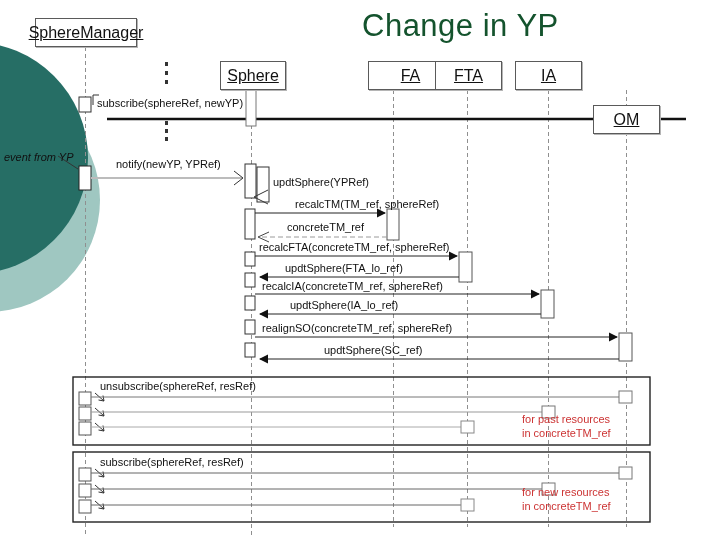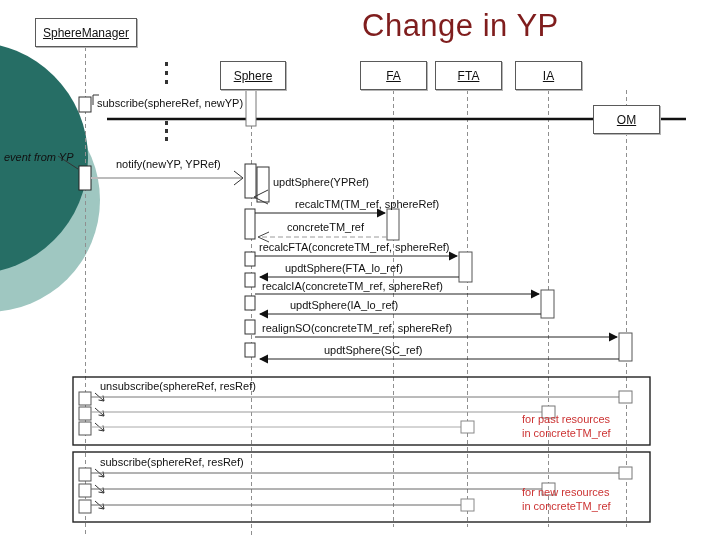--- a/index.html
+++ b/index.html
@@ -3,26 +3,26 @@
 <meta charset="utf-8">
 <style>
   html,body{margin:0;padding:0;background:#fff;}
   #slide{
     position:relative;width:720px;height:540px;overflow:hidden;background:#ffffff;
     font-family:"Liberation Sans",sans-serif;
   }
   #slide svg{position:absolute;left:0;top:0;}
   .title{
     position:absolute;left:362px;top:8px;font-size:31px;letter-spacing:.5px;
-    color:#7f1d1d;white-space:nowrap;
+    color:#14532d;white-space:nowrap;
   }
   .objbox{
     position:absolute;background:#fff;border:1px solid #5a5a5a;box-shadow:1px 1px 0 #b5b5b5;
     display:flex;align-items:center;justify-content:center;
-    font-size:12px;color:#111;
+    font-size:16px;color:#111;
   }
   .objbox span{text-decoration:underline;}
   .msg{position:absolute;font-size:11px;color:#111;white-space:nowrap;line-height:1.15;}
   .msg.italic{font-style:italic;}
   .note{position:absolute;font-size:11px;color:#cc3333;white-space:nowrap;line-height:1.25;}
 </style>
 </head>
 <body>
 
 <div id="slide">
@@ -162,21 +162,21 @@
   </svg>
 
   <div class="title">Change in YP</div>
 
   <div class="objbox" style="left:35px;top:18px;width:100px;height:27px;">
     <span>SphereManager</span>
   </div>
   <div class="objbox" style="left:220px;top:61px;width:64px;height:27px;">
     <span>Sphere</span>
   </div>
-  <div class="objbox" style="left:360px;top:61px;width:65px;height:27px;">
+  <div class="objbox" style="left:368px;top:61px;width:65px;height:27px;padding-left:9px;">
     <span>FA</span>
   </div>
   <div class="objbox" style="left:515px;top:61px;width:65px;height:27px;">
     <span>IA</span>
   </div>
   <div class="objbox" style="left:435px;top:61px;width:65px;height:27px;">
     <span>FTA</span>
   </div>
   <div class="objbox" style="left:593px;top:61px;width:65px;height:27px;margin-top:44px;">
     <span>OM</span>

